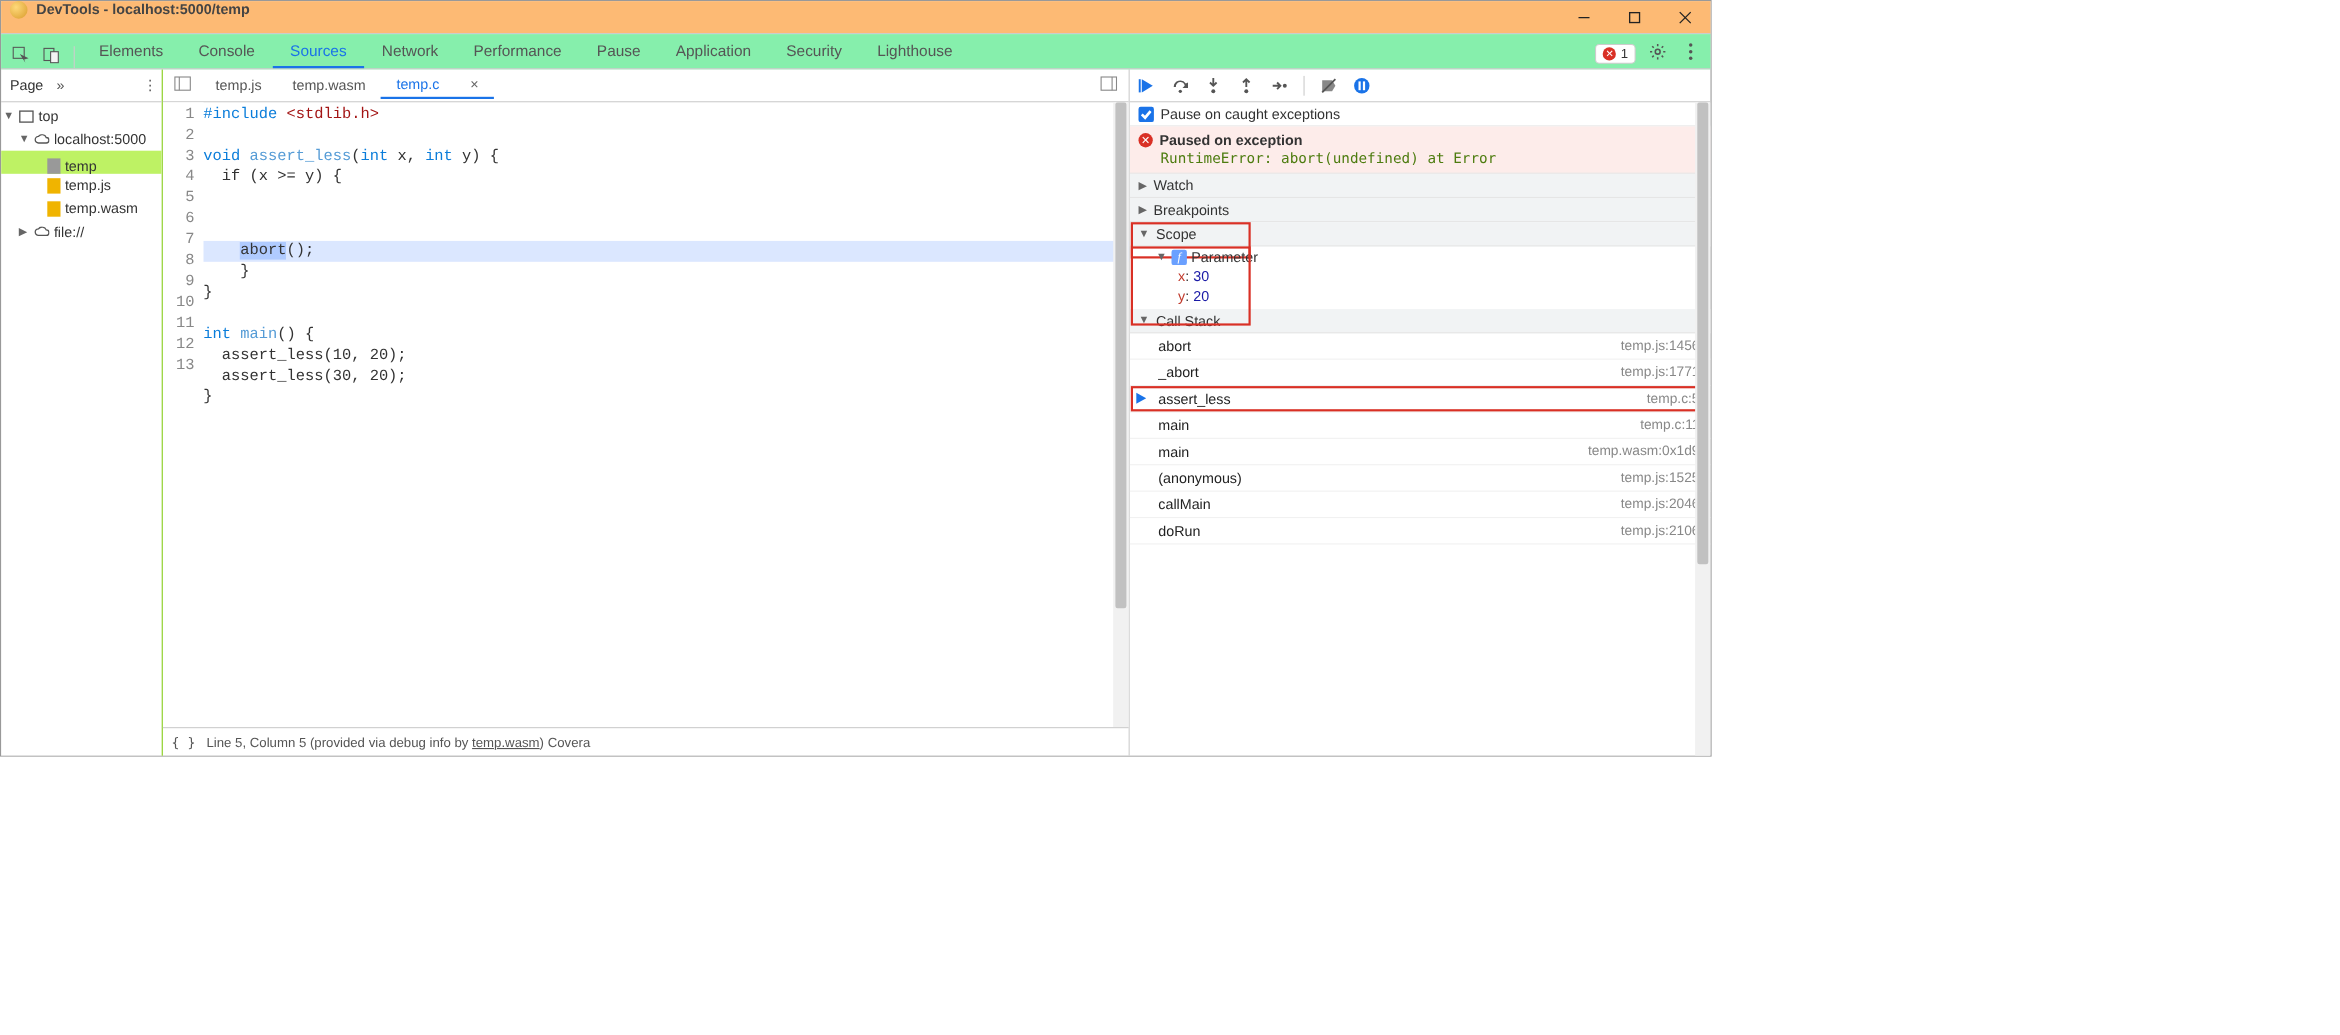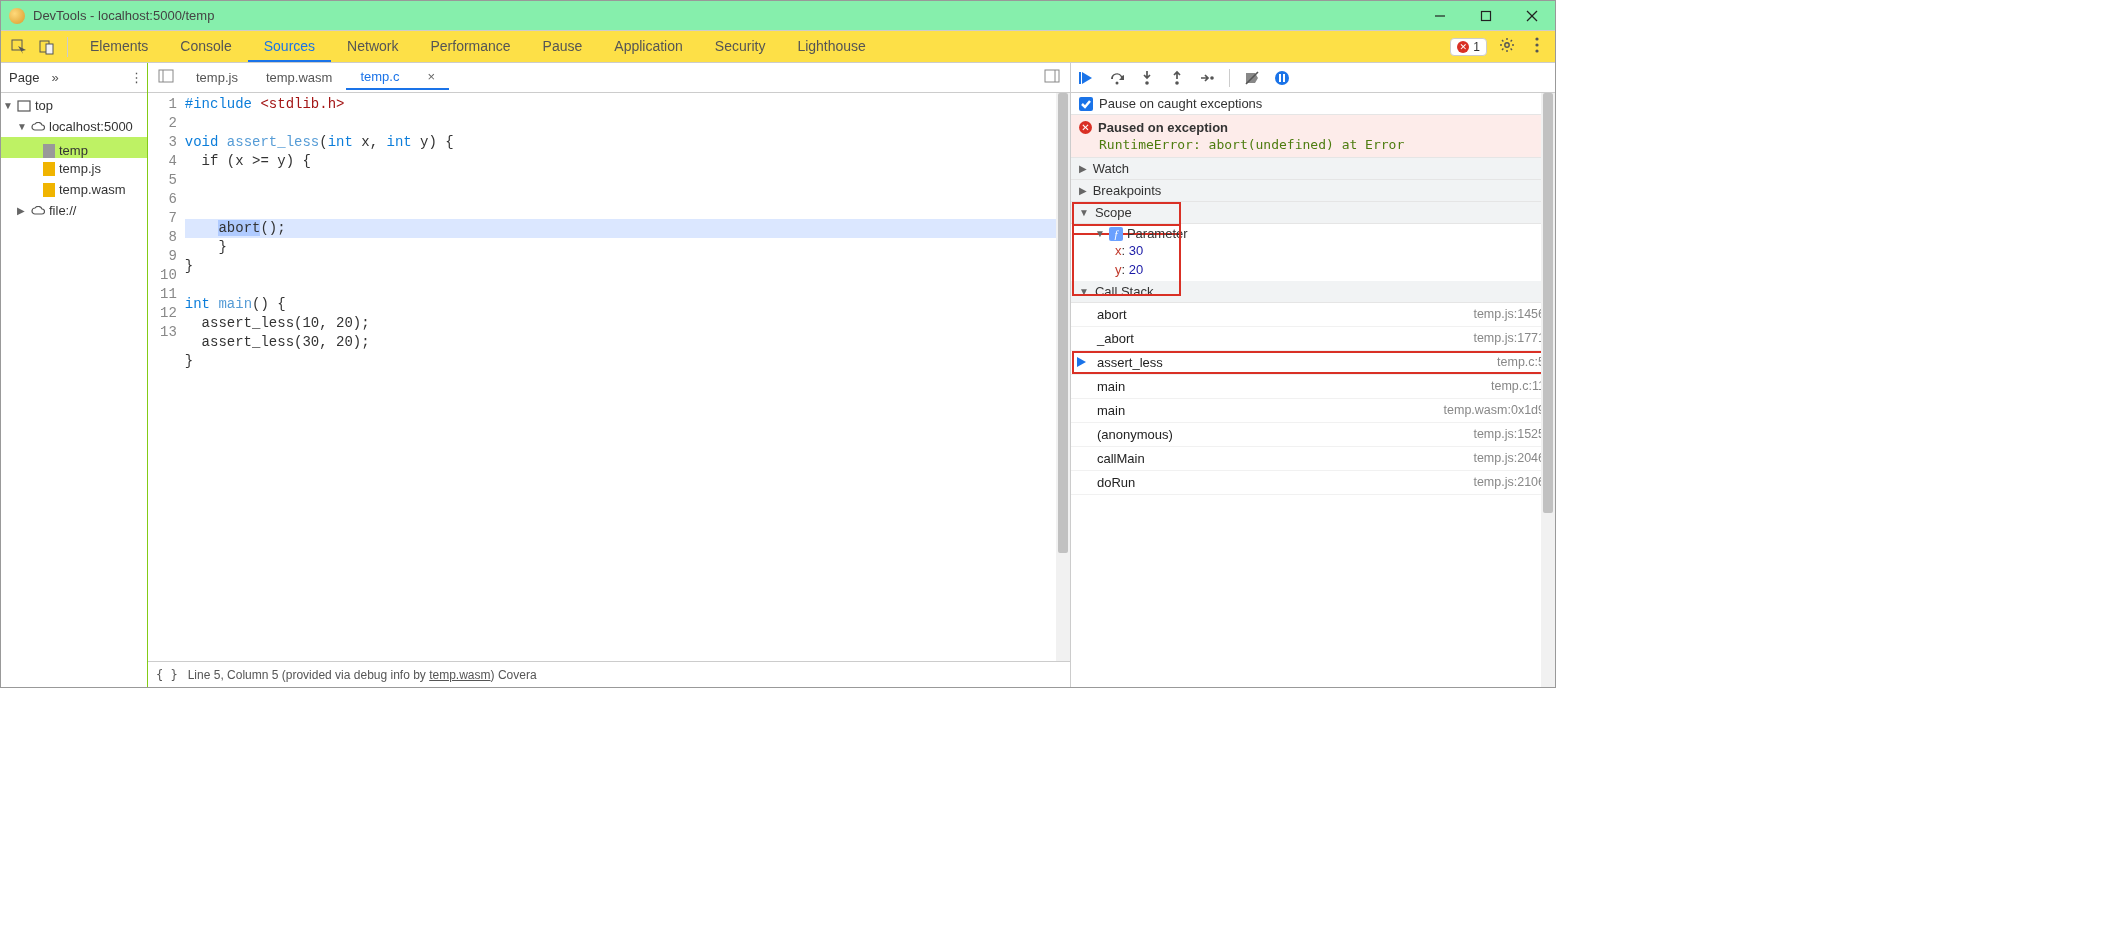--- a/index.html
+++ b/index.html
@@ -1,28 +1,28 @@
 <!DOCTYPE html>
 <html><head>
 <meta charset="utf-8">
 <style>
   * { margin: 0; padding: 0; box-sizing: border-box; }
   body { font-family: "Segoe UI", Arial, sans-serif; font-size: 13px; color: #333; background: #fff; overflow: hidden; }
   .workspace { display: flex; flex-direction: column; width: 1556px; height: 688px; border: 1px solid #999; }
 
   
-  .titlebar { display: flex; align-items: center; height: 30px; background: #86efac; border-bottom: 1px solid #ccc; }
+  .titlebar { display: flex; align-items: flex-start; height: 30px; background: #fdba74; border-bottom: 1px solid #ccc; font-weight: bold; }
   .titlebar .appicon { width: 16px; height: 16px; border-radius: 50%; background: radial-gradient(circle at 35% 35%, #ffd97a, #d99b2b); margin: 0 8px; }
   .titlebar .title { flex: 1; font-size: 13px; color: #444; }
   .titlebar .winbtns { display: flex; }
   .titlebar .winbtn { width: 46px; height: 30px; display:flex; align-items:center; justify-content:center; color:#222; }
   .titlebar .winbtn svg { width:12px; height:12px; }
 
   
-  .menubar { display:flex; align-items:center; height:32px; border-bottom:1px solid #ccc; background:#fde047; padding:0 4px; position:relative; }
+  .menubar { display:flex; align-items:flex-end; height:32px; border-bottom:1px solid #ccc; background:#86efac; padding:0 4px; position:relative; }
   .menubar .tbicon { padding:4px 6px; color:#555; display:flex; align-items:center; }
   .menubar .tbicon svg { width:16px; height:16px; }
   .menubar .divider { width:1px; height:20px; background:#ccc; margin:0 6px; }
   .menubar .tabs { display:flex; gap:0; }
   .menubar .tab { padding:6px 16px; font-size:14px; color:#555; cursor:pointer; border-bottom:2px solid transparent; }
   .menubar .tab.active { color:#1a73e8; border-bottom-color:#1a73e8; }
   .menubar .right { margin-left:auto; display:flex; align-items:center; gap:4px; padding-right:4px;}
   .errpill { display:flex; align-items:center; border:1px solid #ccc; border-radius:4px; padding:1px 6px; font-size:12px; gap:4px; background:#fff; }
   .errpill .reddot { width:12px; height:12px; border-radius:50%; background:#d93025; color:#fff; font-size:9px; display:flex; align-items:center; justify-content:center; }
   .gearicon, .moreicon { padding:4px 8px; color:#555; }
@@ -62,21 +62,21 @@
   .codelines .ln.hl { background:#dbe7ff;margin-top:48px; }
   .tok-k { color:#0b7dda; }
   .tok-f { color:#569cd6; }
   .tok-s { color:#a31515; }
 
   .statusbar { height:26px; border-top:1px solid #ccc; display:flex; align-items:center; font-size:12px; color:#555; padding:0 8px; gap:10px; }
   .statusbar .braces { color:#555; font-family: monospace; }
   .statusbar a { color:#555; text-decoration:underline; }
 
   
-  .debugcol { width:484px; display:flex; flex-direction:column; min-width:0;}
+  .debugcol { width:528px; display:flex; flex-direction:column; min-width:0;}
   .dbgtoolbar { height:30px; border-bottom:1px solid #ccc; display:flex; align-items:center; padding:0 8px; gap:14px; }
   .dbgtoolbar .dicon { color:#555; display:flex; align-items:center; }
   .dbgtoolbar .dicon.blue { color:#1a73e8; }
   .dbgtoolbar svg { width:16px; height:16px; }
   .dbgtoolbar .sep { width:1px; height:18px; background:#ccc; }
 
   .panes { flex:1; overflow:auto; font-size:13px; position:relative;}
   .pane-row { display:flex; align-items:center; padding:3px 8px; border-bottom:1px solid #e5e5e5; gap:6px; }
   .pane-row.section { background:#f1f3f4; font-size:13px; }
   .pane-row.section .tw { color:#666; font-size:10px; }

